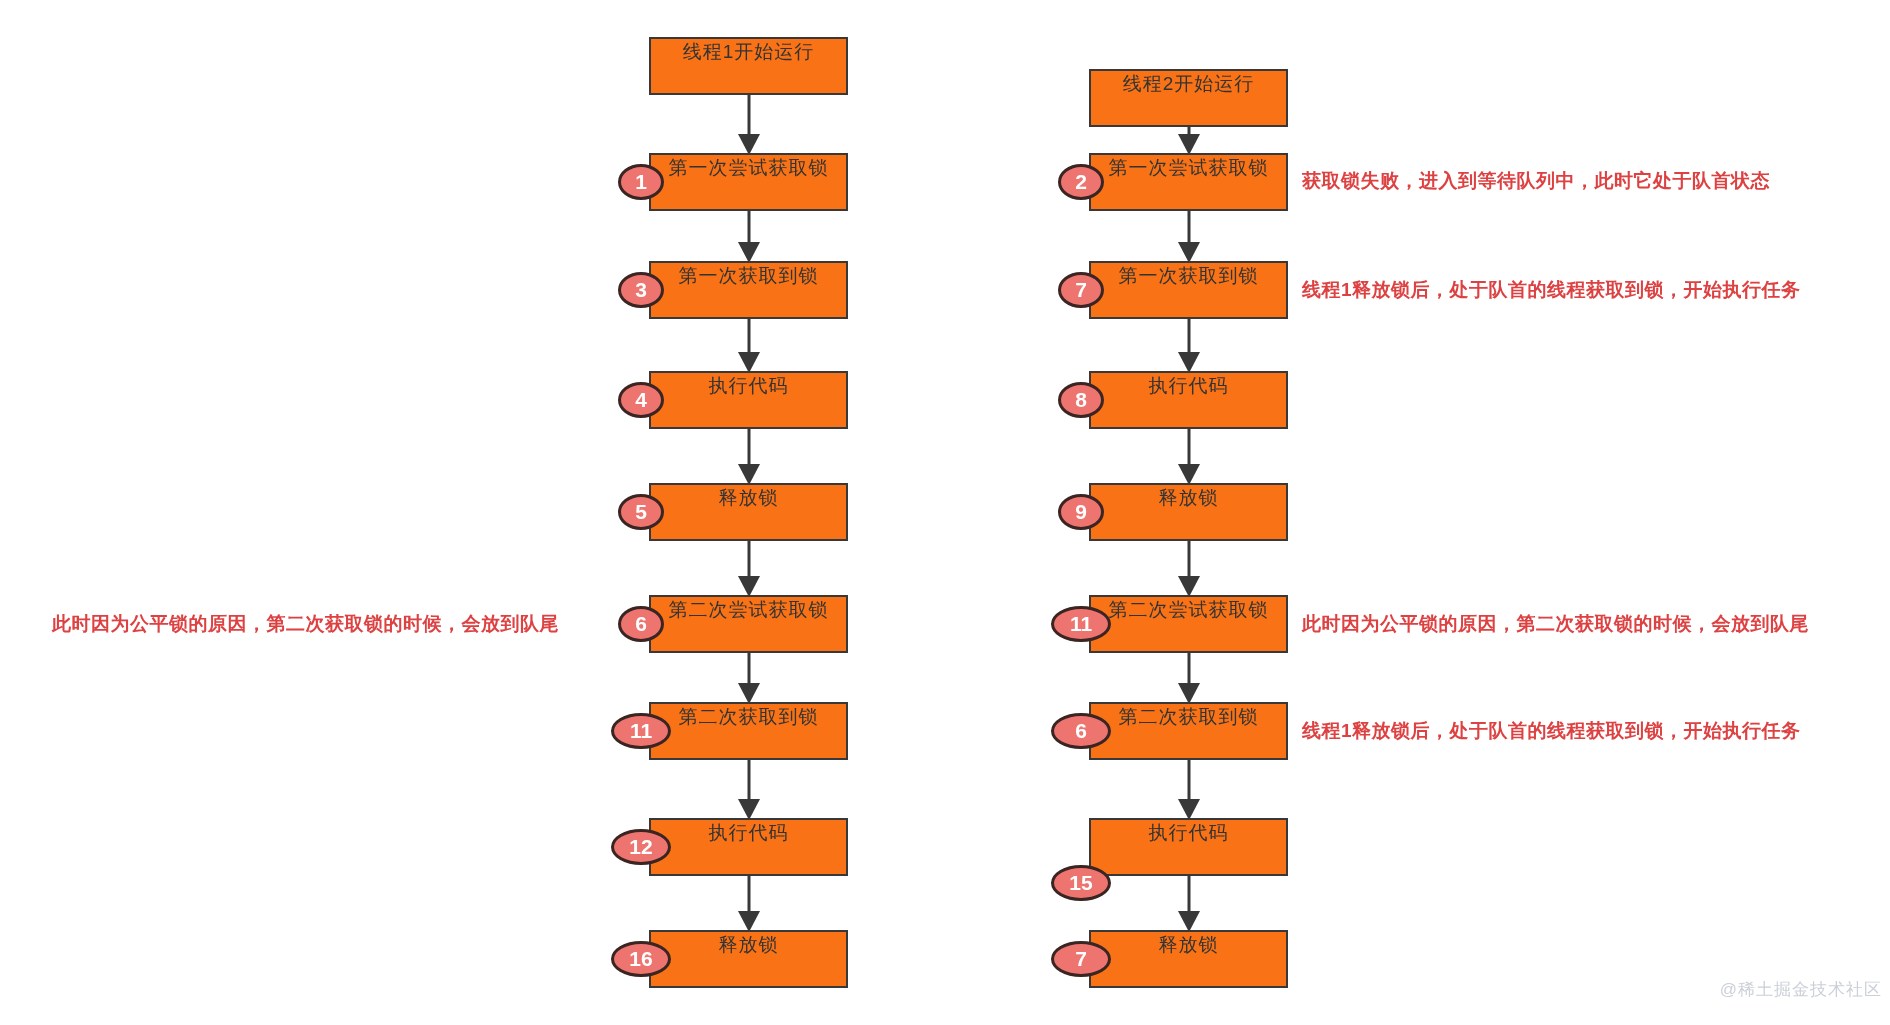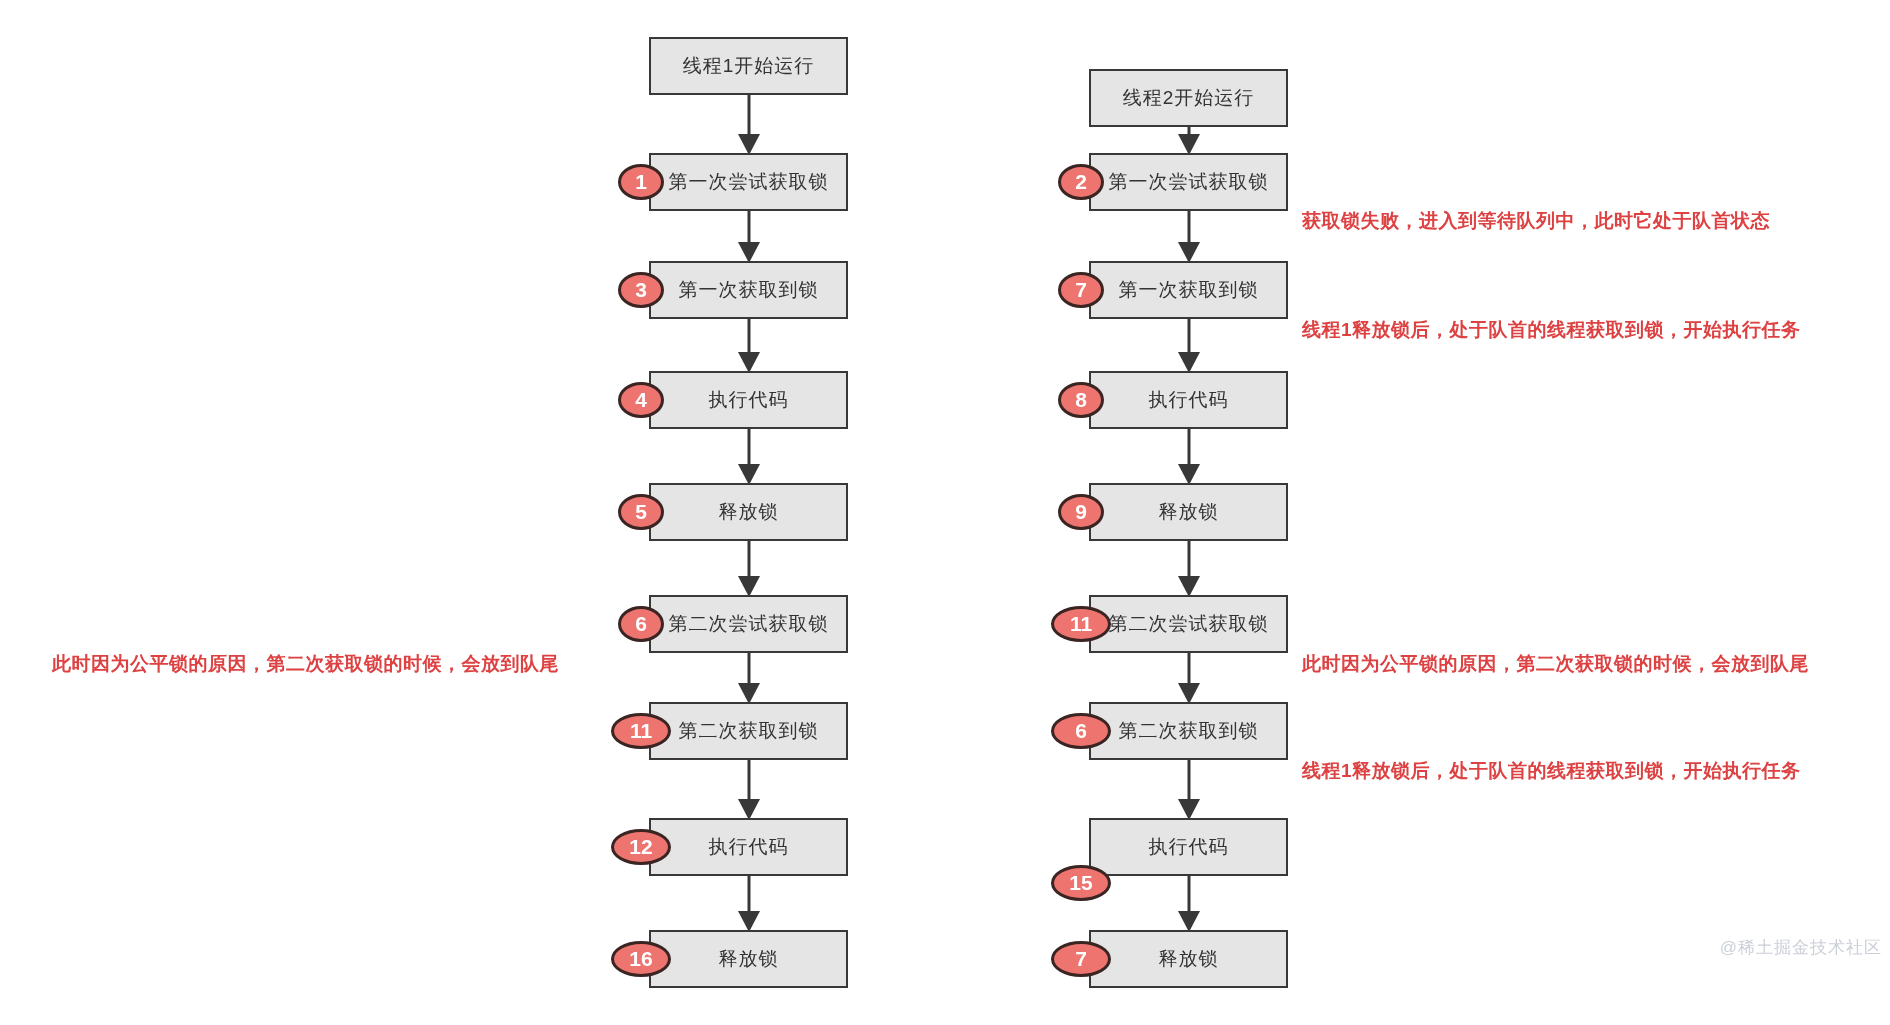--- a/index.html
+++ b/index.html
@@ -3,22 +3,22 @@
 <meta charset="utf-8">
 <style>
   html,body{margin:0;padding:0;background:#ffffff;}
   body{
     width:1890px;height:1025px;position:relative;overflow:hidden;
     font-family:"Liberation Sans","DejaVu Sans",sans-serif;
   }
   .canvas{position:absolute;left:0;top:0;width:1890px;height:1025px;background:#ffffff;}
 
   .box{
-    position:absolute;background:#e5e5e5;border:2.5px solid var(--box-border,#383838);
-    box-sizing:border-box;display:flex;align-items:center;justify-content:center;
+    position:absolute;background:#f97316;border:2.5px solid var(--box-border,#383838);
+    box-sizing:border-box;display:flex;justify-content:center;
     z-index:2;
   }
   .box-label{
     font-size:19px;color:var(--box-text,#333333);font-weight:500;letter-spacing:1px;
     white-space:nowrap;
   }
 
   .badge{
     position:absolute;background:var(--badge-fill,#ee7470);
     border:3px solid var(--badge-border,#3a2523);border-radius:50%;
@@ -34,21 +34,21 @@
   }
   .arrow::after{
     content:'';position:absolute;left:50%;transform:translateX(-50%);
     bottom:0;width:0;height:0;
     border-left:11px solid transparent;border-right:11px solid transparent;
     border-top:21px solid var(--arrow,#383838);
   }
 
   .ann{
     position:absolute;color:var(--red,#dd4142);font-size:19px;font-weight:600;
-    white-space:nowrap;letter-spacing:0.5px;line-height:26px;z-index:4;margin-top:40px;
+    white-space:nowrap;letter-spacing:0.5px;line-height:26px;z-index:4;
   }
 
   .watermark{
     position:absolute;color:var(--wm,#cbd0d8);font-size:17px;letter-spacing:1px;
     white-space:nowrap;z-index:4;
   }
 </style>
 </head>
 <body>
 
@@ -141,14 +141,14 @@
       </div>
       <div class="badge" style="left: 1051px; top: 941px; width: 60px; height: 36px;">7</div>
     </div>
 
   <div class="ann" style="left:1302px;top:168px;">获取锁失败，进入到等待队列中，此时它处于队首状态</div>
   <div class="ann" style="left:1302px;top:277px;">线程1释放锁后，处于队首的线程获取到锁，开始执行任务</div>
   <div class="ann" style="left:1302px;top:611px;">此时因为公平锁的原因，第二次获取锁的时候，会放到队尾</div>
   <div class="ann" style="left:1302px;top:718px;">线程1释放锁后，处于队首的线程获取到锁，开始执行任务</div>
   <div class="ann" style="left:52px;top:611px;">此时因为公平锁的原因，第二次获取锁的时候，会放到队尾</div>
 
-  <div class="watermark" style="right:8px;top:936px;">@稀土掘金技术社区</div>
+  <div class="watermark" style="right:8px;top:978px;">@稀土掘金技术社区</div>
 </div>
 
 </body></html>

